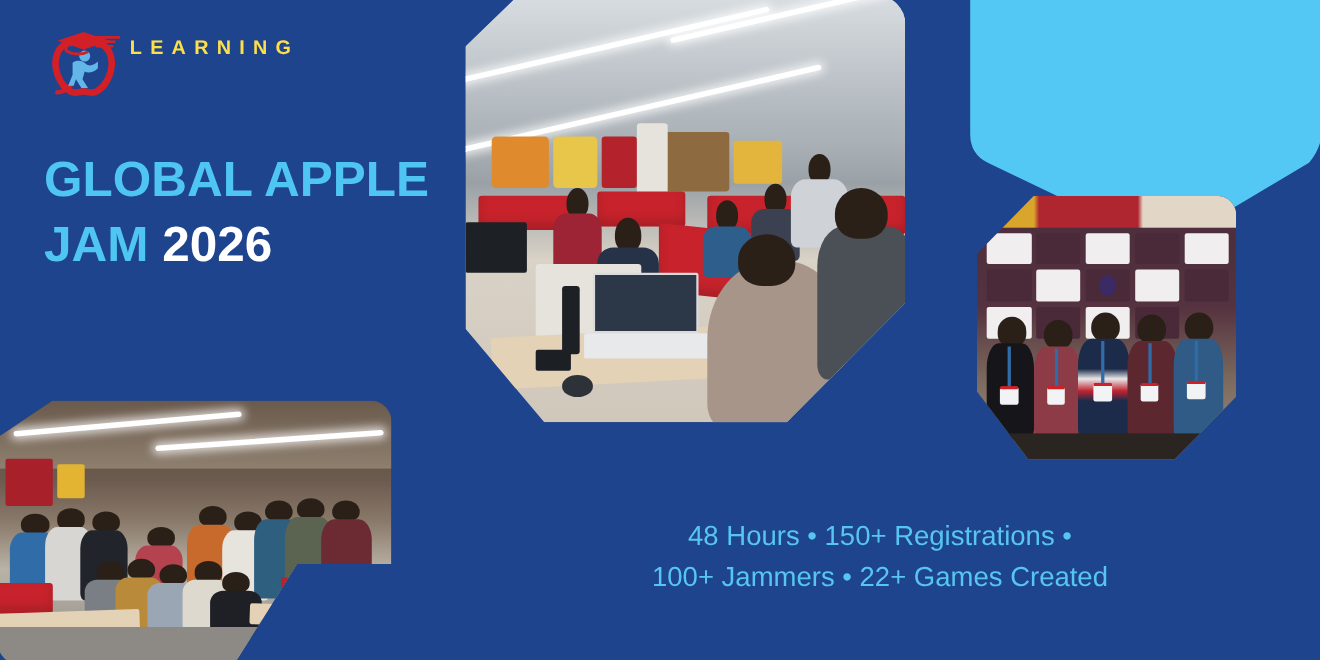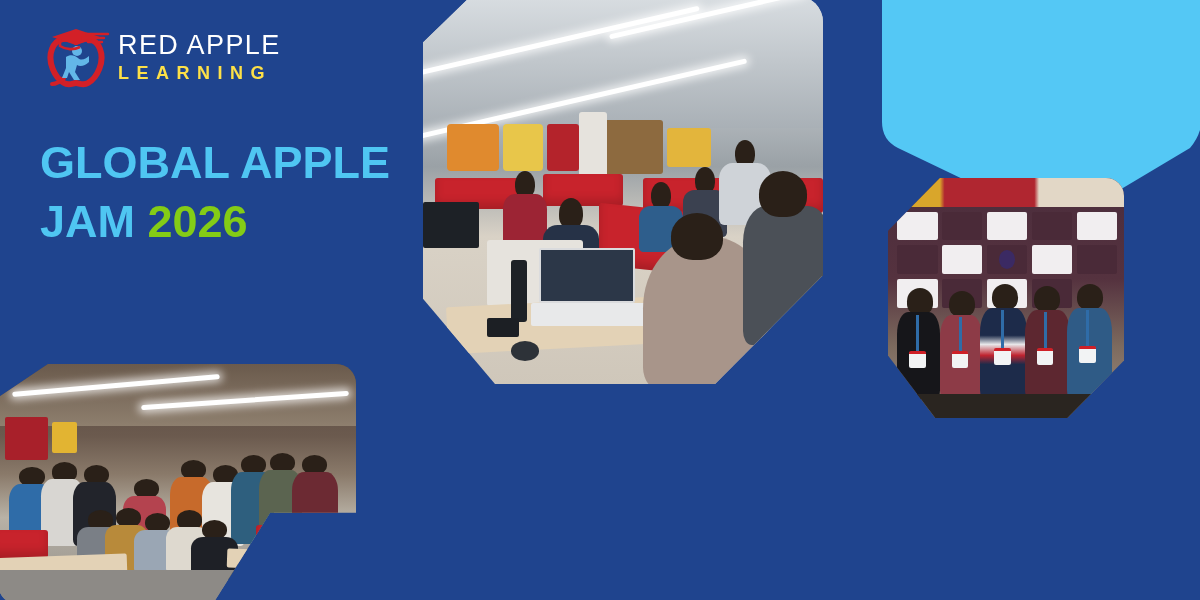--- a/index.html
+++ b/index.html
@@ -30,21 +30,21 @@
     line-height:26px; white-space:nowrap;
   }
 
   
   .headline { position:absolute; left:40px; top:133px; width:400px; }
   .h-line {
     font-size:45px; font-weight:700; line-height:59px; letter-spacing:0px;
     white-space:nowrap;
   }
   .accent { color:#4FC6F2; }
-  .plain  { color:#84cc16; }
+  .plain  { color:#ffffff; }
   .tagline {
     margin-top:13px; color:#ffffff; font-size:24px; font-weight:400;
     line-height:30px; white-space:nowrap;
   }
 
   
   .stats {
     position:absolute; left:430px; top:468px; width:740px;
     text-align:center; color:#56C6F0;
     font-size:25px; font-weight:400; line-height:38px;
@@ -133,34 +133,37 @@
         <path d="M24,31 C28,28 33,29 36,32 C39,35 44,33 47,30
                  L47,36 C43,40 38,41 35,39 L33,46 L38,54 L32,54 L27,46
                  L25,52 L20,52 L24,42 Z" fill="#63B7E8"></path>
 
         <path d="M10,11 L34,3 L58,11 L34,19 Z" fill="#D32027"></path>
         <path d="M40,12 L62,12 M44,8 L66,8 M46,16 L60,16" stroke="#D32027" stroke-width="2.4" stroke-linecap="round"></path>
         <path d="M18,13 L18,20 C24,24 32,24 38,21" fill="none" stroke="#D32027" stroke-width="2.6"></path>
       </svg>
     </div>
     <div class="logo-words">
-      <div class="logo-line1">RED APPLE</div>
       <div class="logo-line2">LEARNING</div>
     </div>
   </div>
 
   <div class="headline">
     <div class="h-line">
       <span class="accent">GLOBAL APPLE</span>
     </div>
     <div class="h-line">
       <span class="accent">JAM</span><span>&nbsp;</span><span class="plain">2026</span>
     </div>
   </div>
 
+  <div class="stats">
+    <div>48 Hours • 150+ Registrations •</div>
+    <div>100+ Jammers •  22+ Games Created</div>
+  </div>
 
   <div class="photo photo-center">
     <div class="scene sc-office">
       <div class="ceiling"></div>
       <div class="lightbar" style="left:-4%;top:11%;width:74%;"></div>
       <div class="lightbar" style="left:-4%;top:26%;width:86%;"></div>
       <div class="lightbar" style="left:46%;top:4%;width:50%;"></div>
 
       <div class="wallart" style="left:6%;top:33%;width:13%;height:12%;background:#E08A2E;border-radius:4px;"></div>
       <div class="wallart" style="left:20%;top:33%;width:10%;height:12%;background:#E8C64A;border-radius:4px;"></div>

